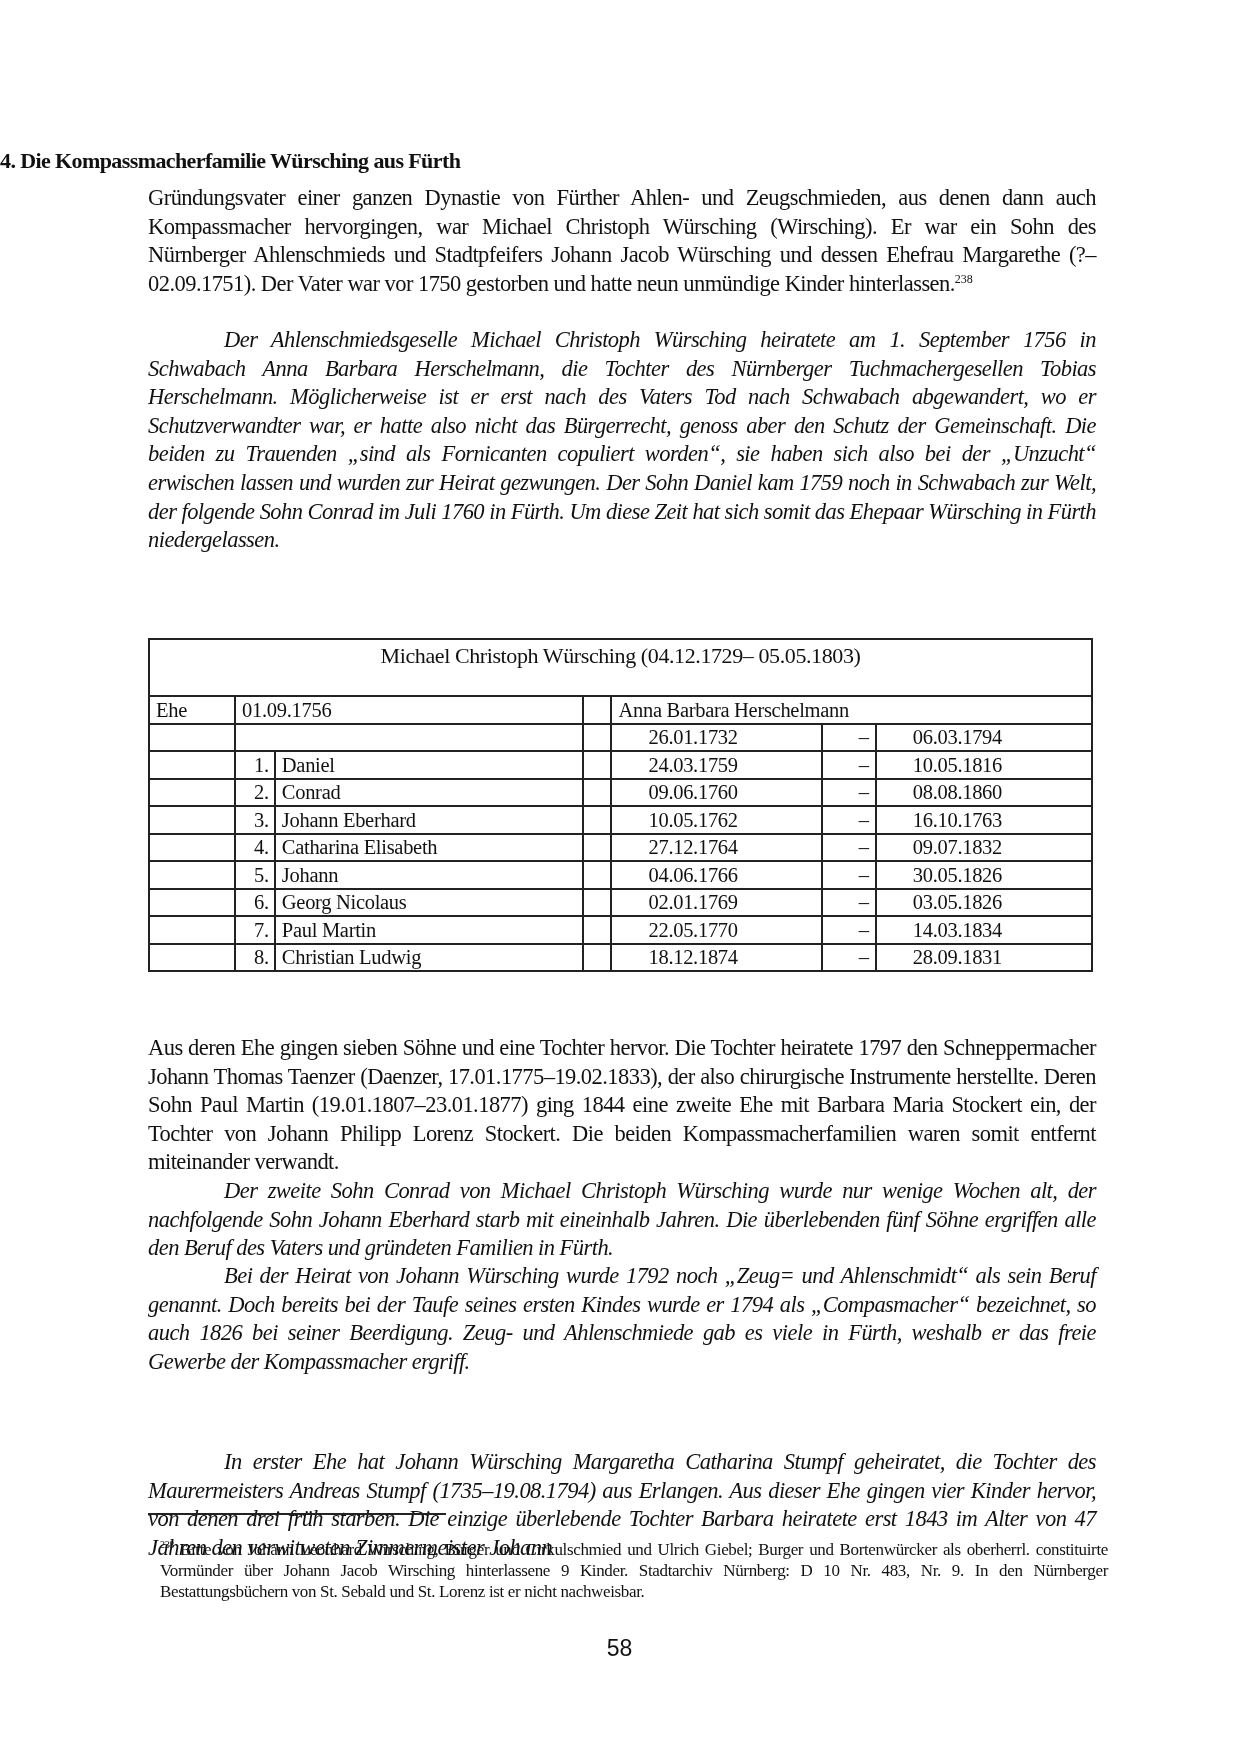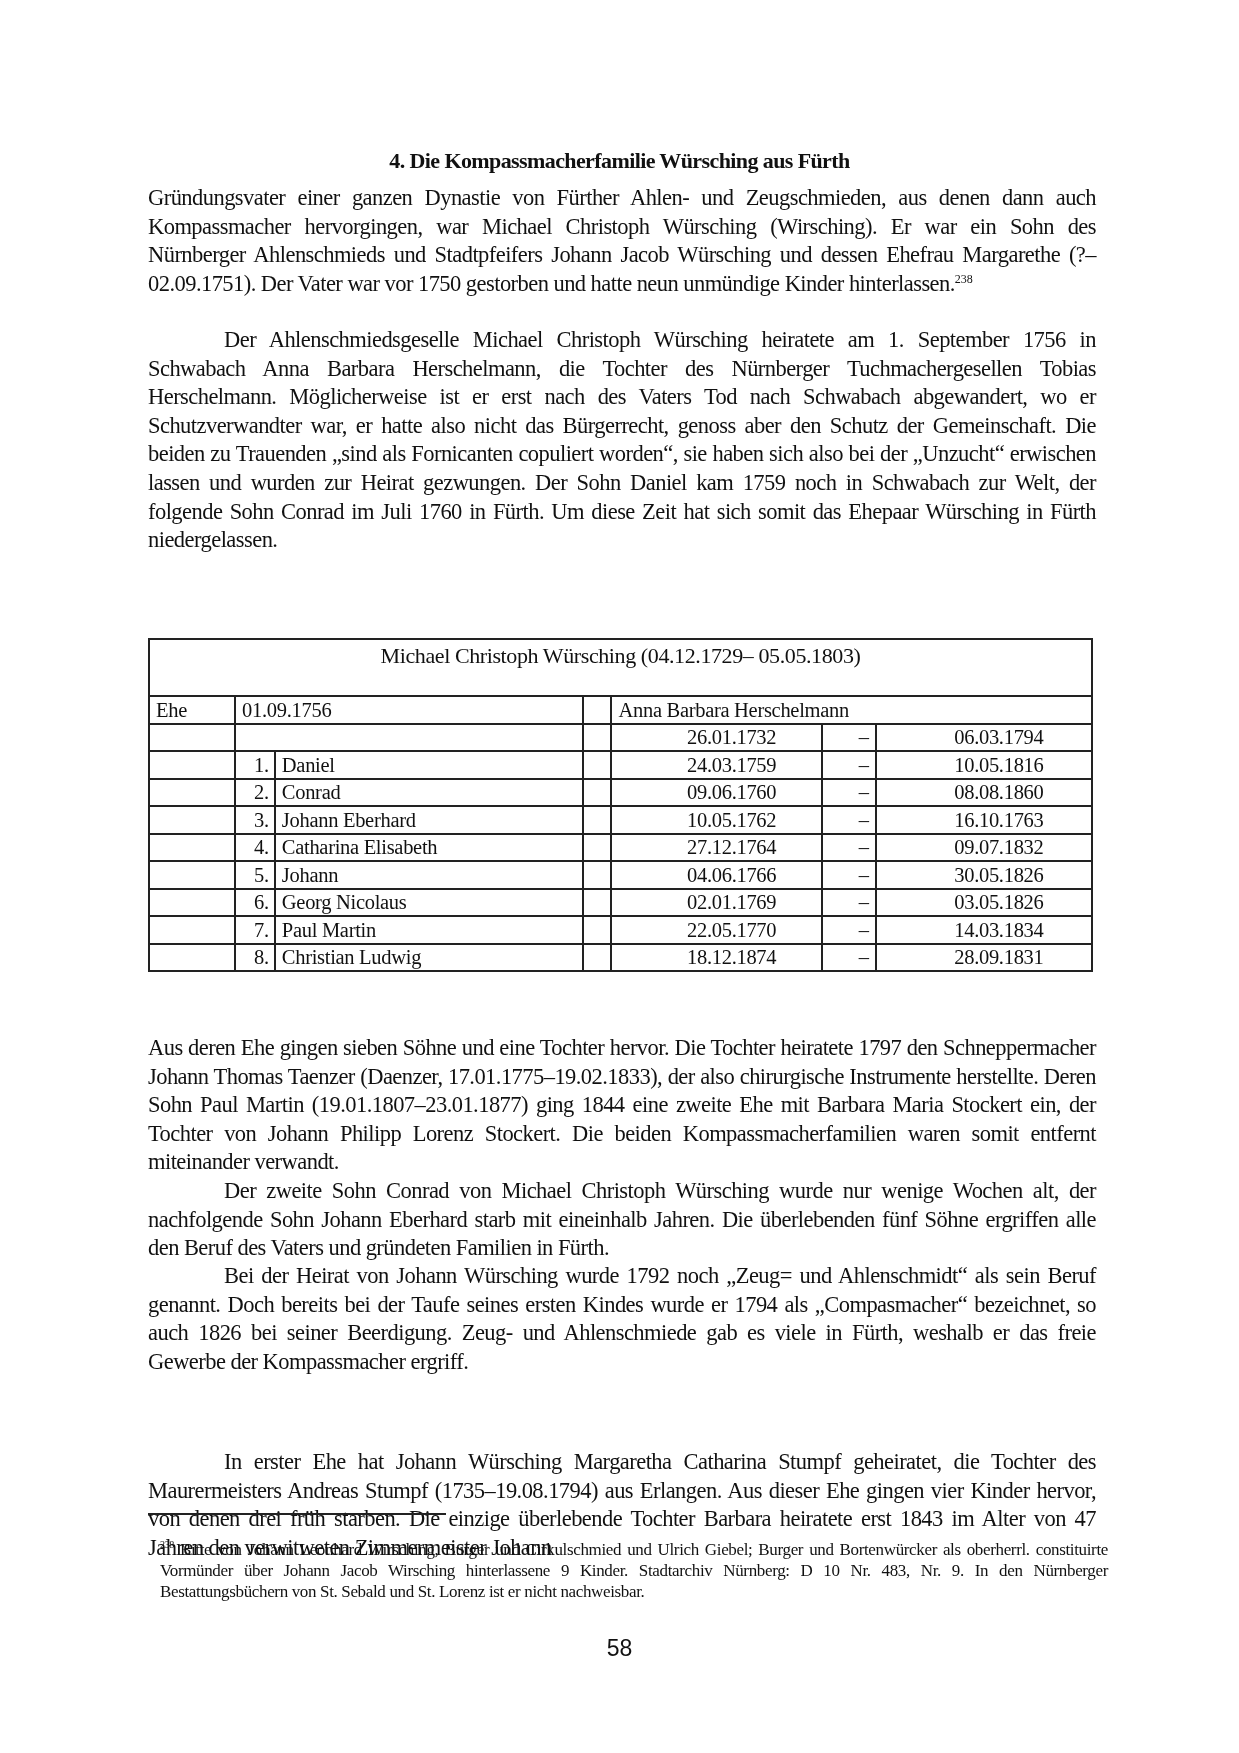--- a/index.html
+++ b/index.html
@@ -1,29 +1,29 @@
 <!DOCTYPE html>
 <html><head>
 <meta charset="utf-8">
 <style>
   html, body { margin:0; padding:0; background:#fff; }
   body { width:1239px; height:1753px; position:relative; overflow:hidden; color:#111;
          font-family:"Liberation Serif", serif; }
   .page { position:absolute; left:0; top:0; width:1239px; height:1753px; }
-  .title { position:absolute; left:0; width:1239px; top:148px; text-align:center;
+  .title { position:absolute; left:0; width:1239px; top:148px; text-align:left;
            font-weight:bold; font-size:22px; letter-spacing:-0.6px; }
   .para { position:absolute; left:148px; width:948px; font-size:22.5px; line-height:28.6px;
           text-align:justify; letter-spacing:-0.55px; word-spacing:0px; margin:0; }
-  .para.indent { text-indent:76px; }
+  .para.indent { text-indent:76px;font-style:italic; }
   sup.fn { font-size:12px; vertical-align:super; line-height:0; letter-spacing:0; }
   table.fam { position:absolute; left:148px; top:638px; width:945px; border-collapse:collapse;
               font-size:20.5px; letter-spacing:-0.3px; }
   table.fam td { border:2px solid #222; padding:0 6px; height:25.5px; line-height:24px; white-space:nowrap; }
   table.fam td.head { height:51px; text-align:center; vertical-align:top; padding-top:4px; font-size:22px; letter-spacing:-0.4px; }
-  table.fam td.c { text-align:center;padding-left:36px; }
+  table.fam td.c { text-align:left;padding-left:36px; }
   table.fam td.r { text-align:right; padding-right:5px; }
   .fnrule { position:absolute; left:148px; top:1513px; width:298px; height:2px; background:#222; }
   .footnote { position:absolute; left:148px; top:1527px; width:948px; font-size:17px; line-height:21.2px;
               text-align:justify; letter-spacing:-0.35px; margin:12px; }
   .footnote sup { font-size:10px; vertical-align:super; line-height:0; }
   .pagenum { position:absolute; left:0; width:1239px; top:1635px; text-align:center;
              font-family:"Liberation Sans", sans-serif; font-size:23px; }
 </style>
 </head>
 <body>

